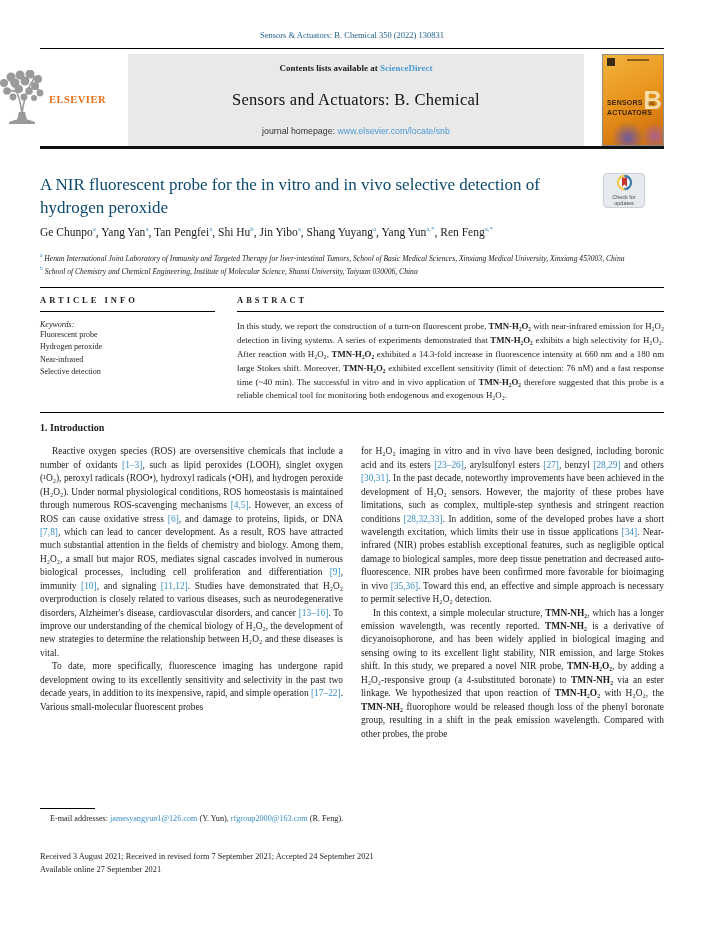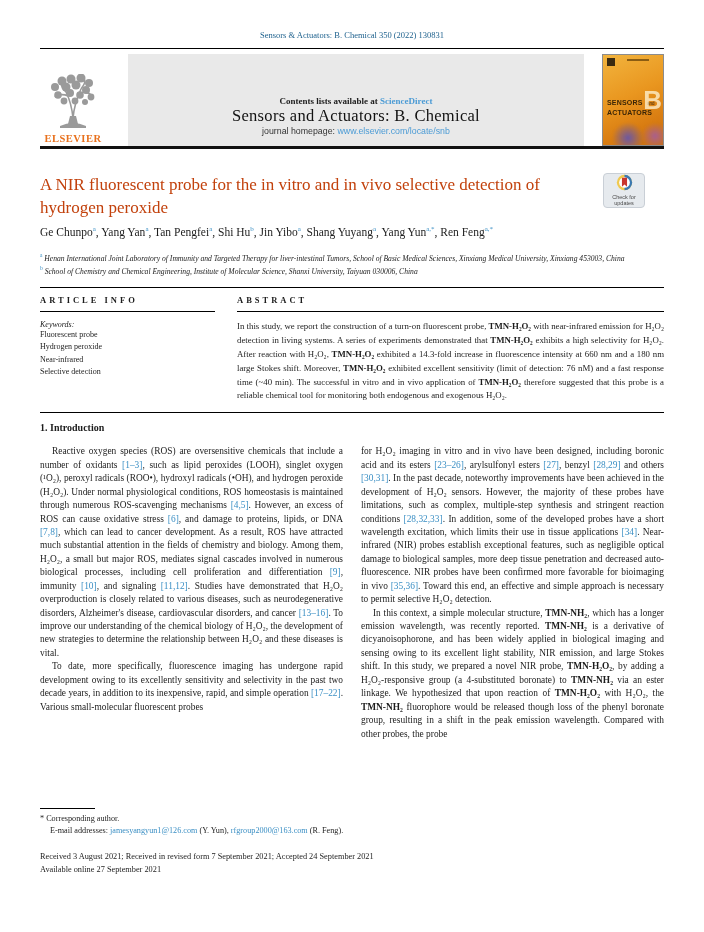--- a/index.html
+++ b/index.html
@@ -12,26 +12,26 @@
   .inner { padding:0 40px; }
 
   
   .citation { text-align:center; font-size:8.5px; color:#1f628e; padding-top:30px; }
 
   .rule-thin  { border-top:1.2px solid #000; margin-top:8px; }
   .rule-thick { border-top:3px solid #111; }
 
   
   .banner-row { display:flex; align-items:stretch; margin-top:5px; height:92px; }
-  .pub-logo { width:66px; display:flex; flex-direction:column; align-items:center; justify-content:flex-end; padding-bottom:2px; }
+  .pub-logo { width:66px; display:flex; flex-direction:row; align-items:center; justify-content:flex-end; padding-bottom:2px; }
   .pub-logo svg { display:block; }
   .pub-name { font-size:10.5px; font-weight:bold; letter-spacing:0.5px; color:#e8701c; margin-top:1px; }
   .banner-grey {
     flex:1; background:#e9e9e9; margin-left:22px; margin-right:18px;
-    display:flex; flex-direction:column; align-items:center; justify-content:flex-end;
+    display:flex; flex-direction:column; align-items:center; justify-content:space-between;
     padding:9px 4px 10px;
   }
   .contents-line { font-size:9px; font-weight:bold; }
   .contents-line .lnk { color:#4b9bd5; font-weight:bold; }
   .journal-title { font-size:16.5px; letter-spacing:0.3px; color:#111; }
   .homepage-line { font-family:"Liberation Sans", sans-serif; font-size:8.8px; color:#333; }
   .homepage-line .lnk { color:#4b9bd5; }
 
   .cover { position:relative; width:62px; height:92px; border:1px solid #8c8c8c;
     background:linear-gradient(155deg,#f2b43e 0%,#e9961f 45%,#d97d12 75%,#c96f10 100%); overflow:hidden;
@@ -44,21 +44,21 @@
   .cover .cov-l3 { font-size:7px; font-weight:bold; letter-spacing:0.2px; }
   .cover .cov-B { position:absolute; top:30px; right:1px; font-size:26px; font-weight:bold;
     color:rgba(255,244,214,0.75); }
   .cover .blob1 { position:absolute; bottom:-8px; left:8px; width:34px; height:30px; border-radius:50%;
     background:radial-gradient(circle,#6a57a5 0%,rgba(106,87,165,0) 70%); filter:blur(1px); }
   .cover .blob2 { position:absolute; bottom:-4px; right:-6px; width:28px; height:26px; border-radius:50%;
     background:radial-gradient(circle,#a85f92 0%,rgba(168,95,146,0) 70%); filter:blur(1px); }
 
   
   .title-row { display:flex; margin-top:24px; }
-  .article-title { width:555px; font-size:17px; line-height:1.38; color:#c2410c; }
+  .article-title { width:555px; font-size:17px; line-height:1.38; color:#0c4a6e; }
   .badge { margin-left:8px; width:42px; height:35px; background:#e6eaee; border:1px solid #c9cfd6;
     border-radius:4px; display:flex; flex-direction:column; align-items:center; justify-content:center;
     font-family:"Liberation Sans", sans-serif; font-size:5.5px; color:#4a4a4a; line-height:1.2; cursor:pointer; }
   .badge svg { margin-bottom:1px; }
 
   
   .authors { margin-top:4px; font-size:11.5px; width:580px; line-height:1.5; }
   .authors sup { font-size:7px; color:#3b8fc4; }
   .author-item { white-space:nowrap; }
 
@@ -235,21 +235,20 @@
       <div class="bcol bcol-right">
 
       <p class="para">for H₂O₂ imaging in vitro and in vivo have been designed, including boronic acid and its esters <span class="ref">[23–26]</span>, arylsulfonyl esters <span class="ref">[27]</span>, benzyl <span class="ref">[28,29]</span> and others <span class="ref">[30,31]</span>. In the past decade, noteworthy improvements have been achieved in the development of H₂O₂ sensors. However, the majority of these probes have limitations, such as complex, multiple-step synthesis and stringent reaction conditions <span class="ref">[28,32,33]</span>. In addition, some of the developed probes have a short wavelength excitation, which limits their use in tissue applications <span class="ref">[34]</span>. Near-infrared (NIR) probes establish exceptional features, such as negligible optical damage to biological samples, more deep tissue penetration and decreased auto-fluorescence. NIR probes have been confirmed more favorable for bioimaging in vivo <span class="ref">[35,36]</span>. Toward this end, an effective and simple approach is necessary to permit selective H₂O₂ detection.</p>
           <p class="para">In this context, a simple molecular structure, <b>TMN-NH₂</b>, which has a longer emission wavelength, was recently reported. <b>TMN-NH₂</b> is a derivative of dicyanoisophorone, and has been widely applied in biological imaging and sensing owing to its excellent light stability, NIR emission, and large Stokes shift. In this study, we prepared a novel NIR probe, <b>TMN-H₂O₂</b>, by adding a H₂O₂-responsive group (a 4-substituted boronate) to <b>TMN-NH₂</b> via an ester linkage. We hypothesized that upon reaction of <b>TMN-H₂O₂</b> with H₂O₂, the <b>TMN-NH₂</b> fluorophore would be released though loss of the phenyl boronate group, resulting in a shift in the peak emission wavelength. Compared with other probes, the probe</p>
         </div>
     </div>
   </div>
 
   <div class="footnote">
     <div class="fn-rule"></div>
-    <div class="fn-corr">* Corresponding author.</div>
     <div class="fn-emails">
       <span class="em-label">E-mail addresses: </span><span class="lnk-blue lnk">jamesyangyun1@126.com</span><span> (Y. Yun), </span><span class="lnk-blue lnk">rfgroup2000@163.com</span><span> (R. Feng).</span>
     </div>
   </div>
 
   <div class="footer">
     <div>Received 3 August 2021; Received in revised form 7 September 2021; Accepted 24 September 2021</div>
     <div>Available online 27 September 2021</div>
   </div>
 

